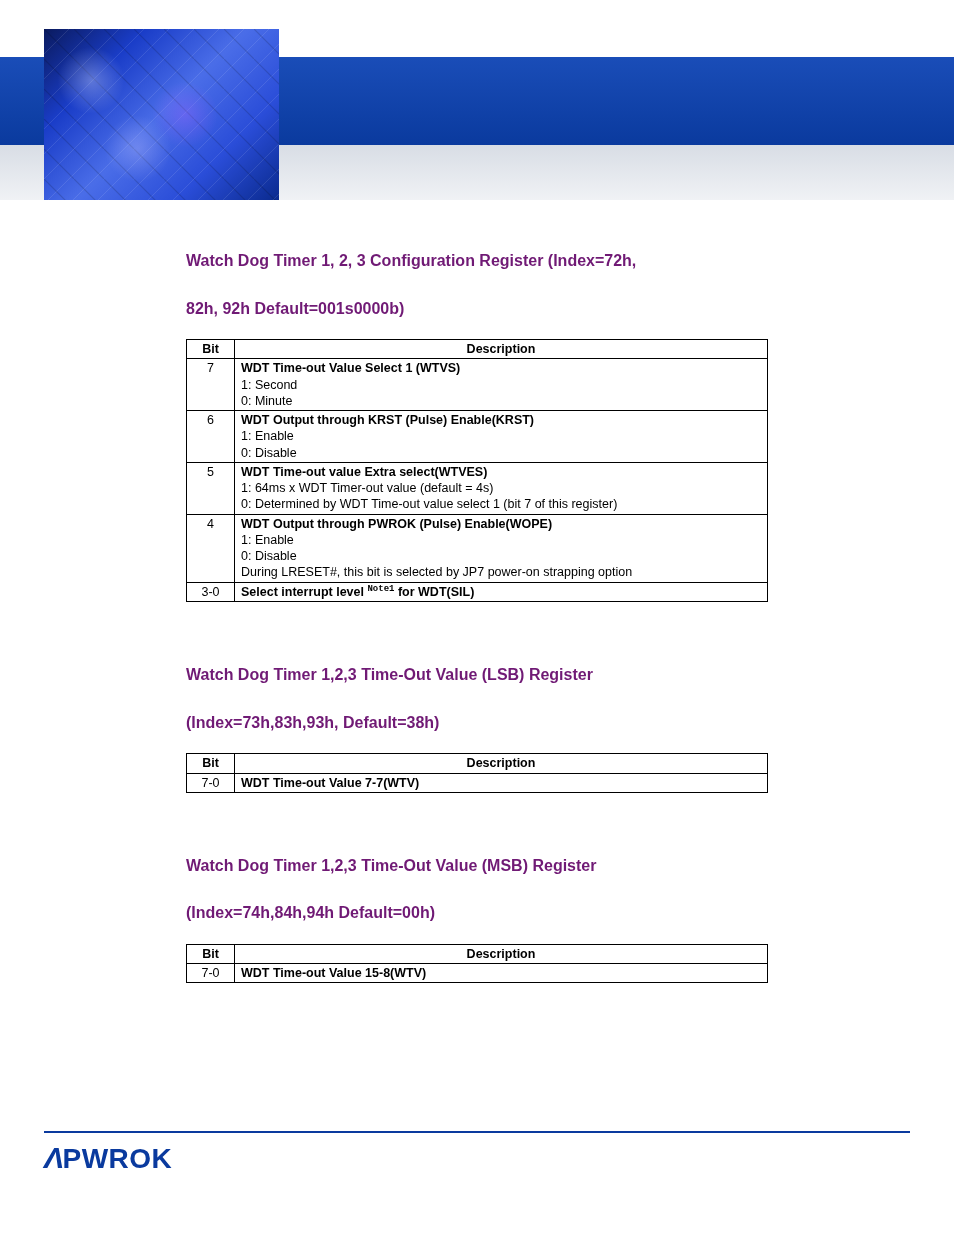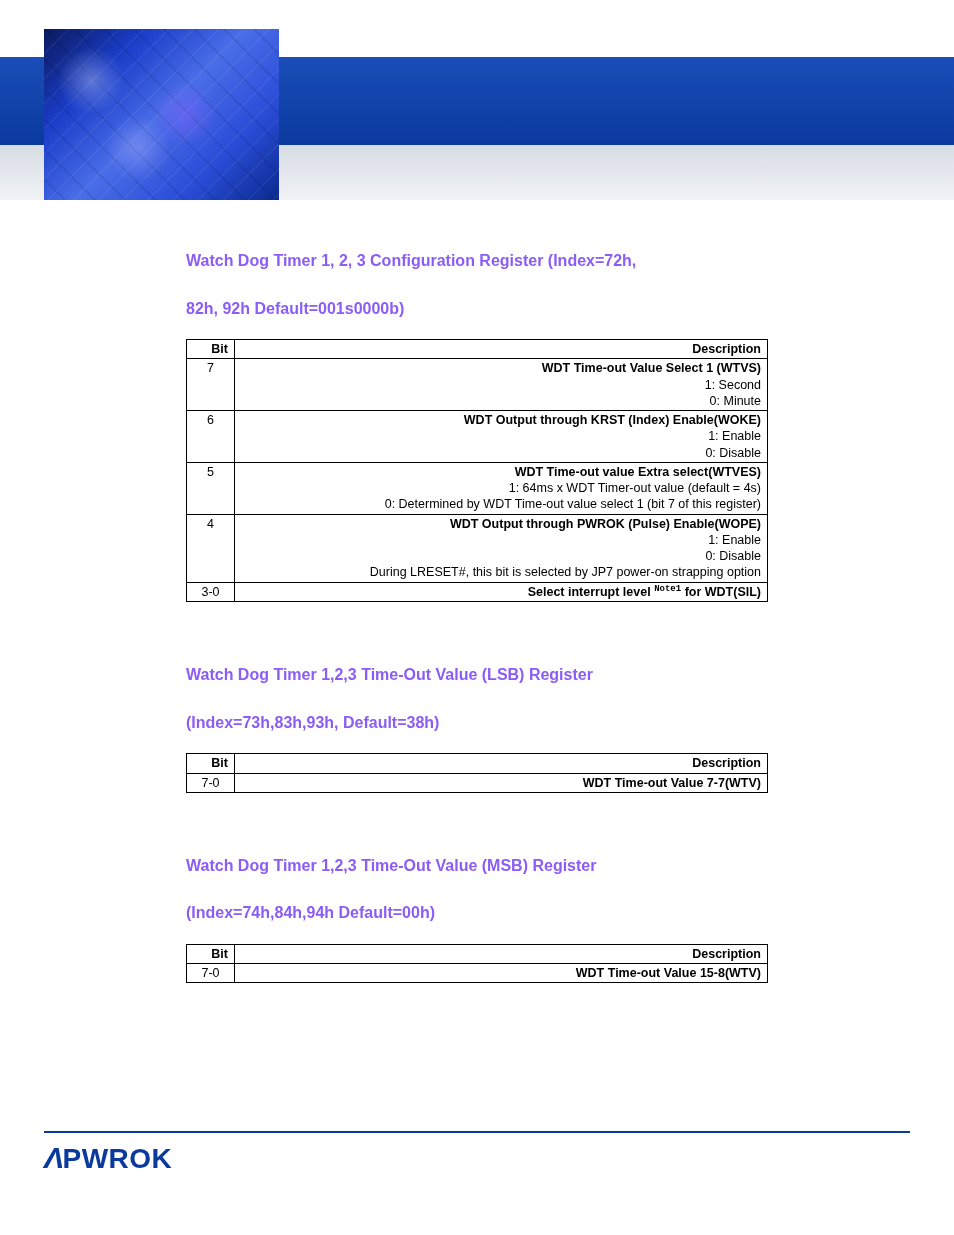--- a/index.html
+++ b/index.html
@@ -51,42 +51,43 @@
         linear-gradient(45deg, transparent 48%, rgba(0,0,0,0.15) 49%, rgba(0,0,0,0.15) 51%, transparent 52%),
         linear-gradient(-45deg, transparent 48%, rgba(255,255,255,0.1) 49%, rgba(255,255,255,0.1) 51%, transparent 52%);
       background-size: 100% 100%, 100% 100%, 100% 100%, 30px 30px, 25px 25px;
     }
     .content {
       padding: 48px 186px 0 186px;
     }
     .section-title {
       font-size: 16px;
       font-weight: bold;
-      color: #8b5cf6;
+      color: #701a75;
       margin-bottom: 22px;
       line-height: 1.6;
     }
     .section-title.line2 { margin-bottom: 18px; }
     table.register {
       width: 100%;
       border-collapse: collapse;
       margin-bottom: 60px;
       font-size: 12.5px;
     }
     table.register th, table.register td {
       border: 1.5px solid #000;
       padding: 1px 6px;
-      text-align: right;
+      text-align: left;
       vertical-align: top;
       line-height: 1.3;
     }
     table.register th {
       font-weight: bold;
-    }
-    table.register th.bit-col { width: 48px; text-align: right; }
+      text-align: center;
+    }
+    table.register th.bit-col { width: 48px; text-align: center; }
     table.register td.bit-col { text-align: center; vertical-align: top; }
     .desc-bold { font-weight: bold; }
     sup { font-size: 0.72em; vertical-align: super; font-family: Liberation Mono, monospace; }
     .footer {
       position: absolute;
       bottom: 60px;
       left: 44px;
       right: 44px;
     }
     .footer-line {
@@ -137,21 +138,21 @@
         <td class="bit-col">7</td>
         <td>
           <span class="desc-bold">WDT Time-out Value Select 1 (WTVS)</span><br>
           <span>1: Second</span><br>
           <span>0: Minute</span>
         </td>
       </tr>
       <tr>
         <td class="bit-col">6</td>
         <td>
-          <span class="desc-bold">WDT Output through KRST (Index) Enable(WOKE)</span><br>
+          <span class="desc-bold">WDT Output through KRST (Pulse) Enable(KRST)</span><br>
           <span>1: Enable</span><br>
           <span>0: Disable</span>
         </td>
       </tr>
       <tr>
         <td class="bit-col">5</td>
         <td>
           <span class="desc-bold">WDT Time-out value Extra select(WTVES)</span><br>
           <span>1: 64ms x WDT Timer-out value (default = 4s)</span><br>
           <span>0: Determined by WDT Time-out value select 1 (bit 7 of this register)</span>

